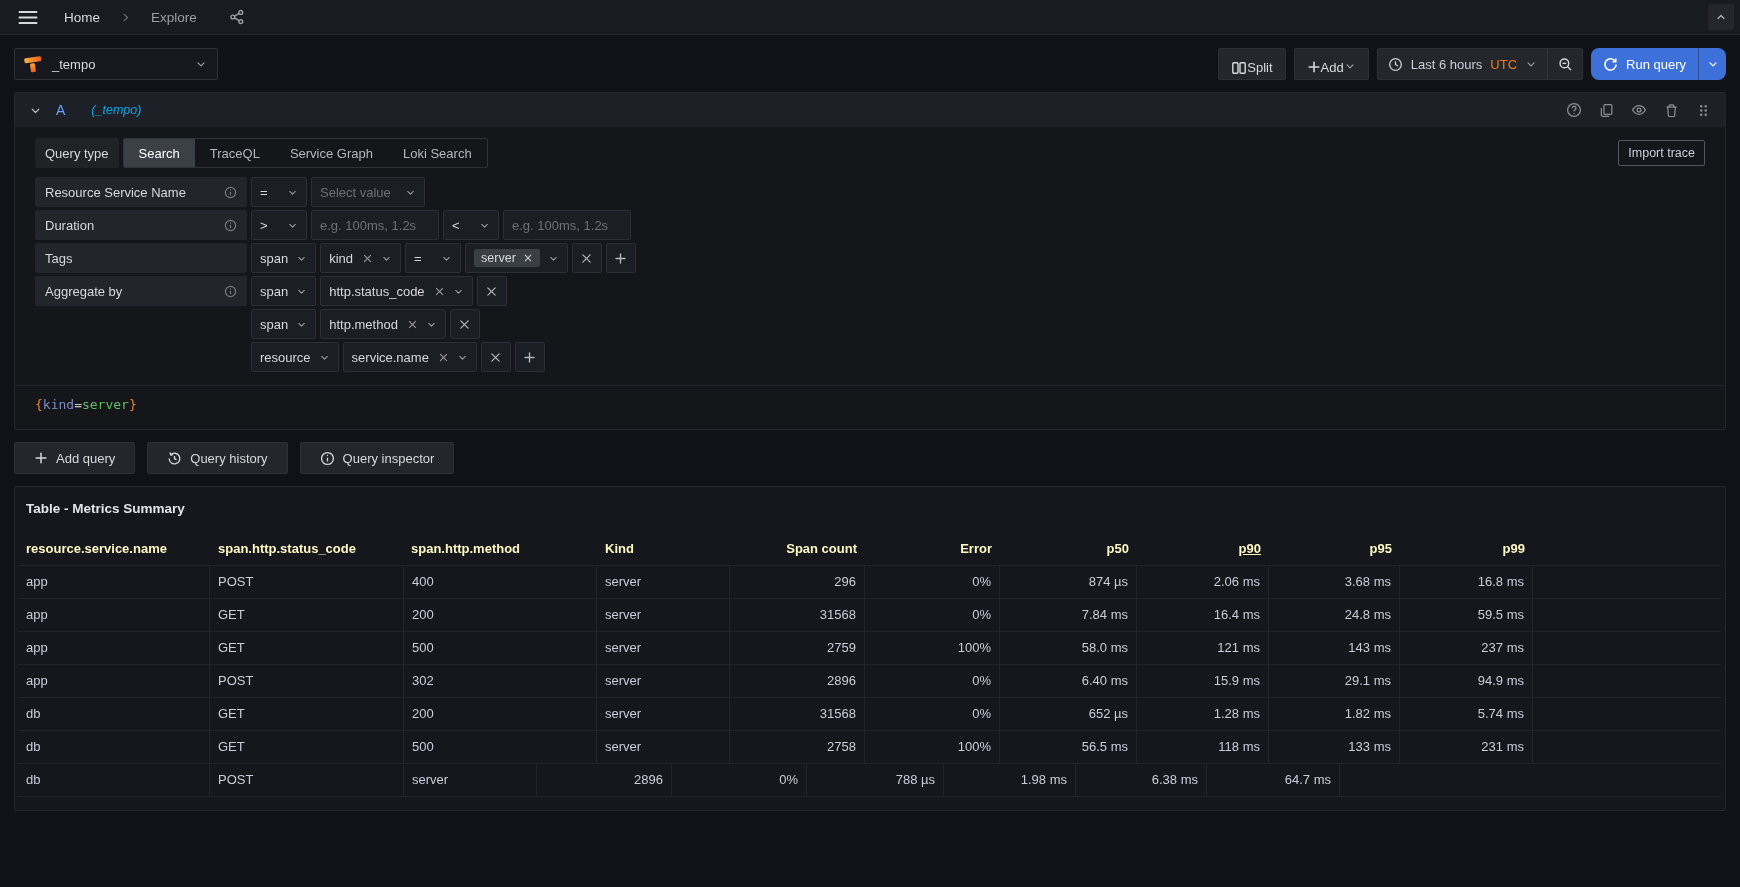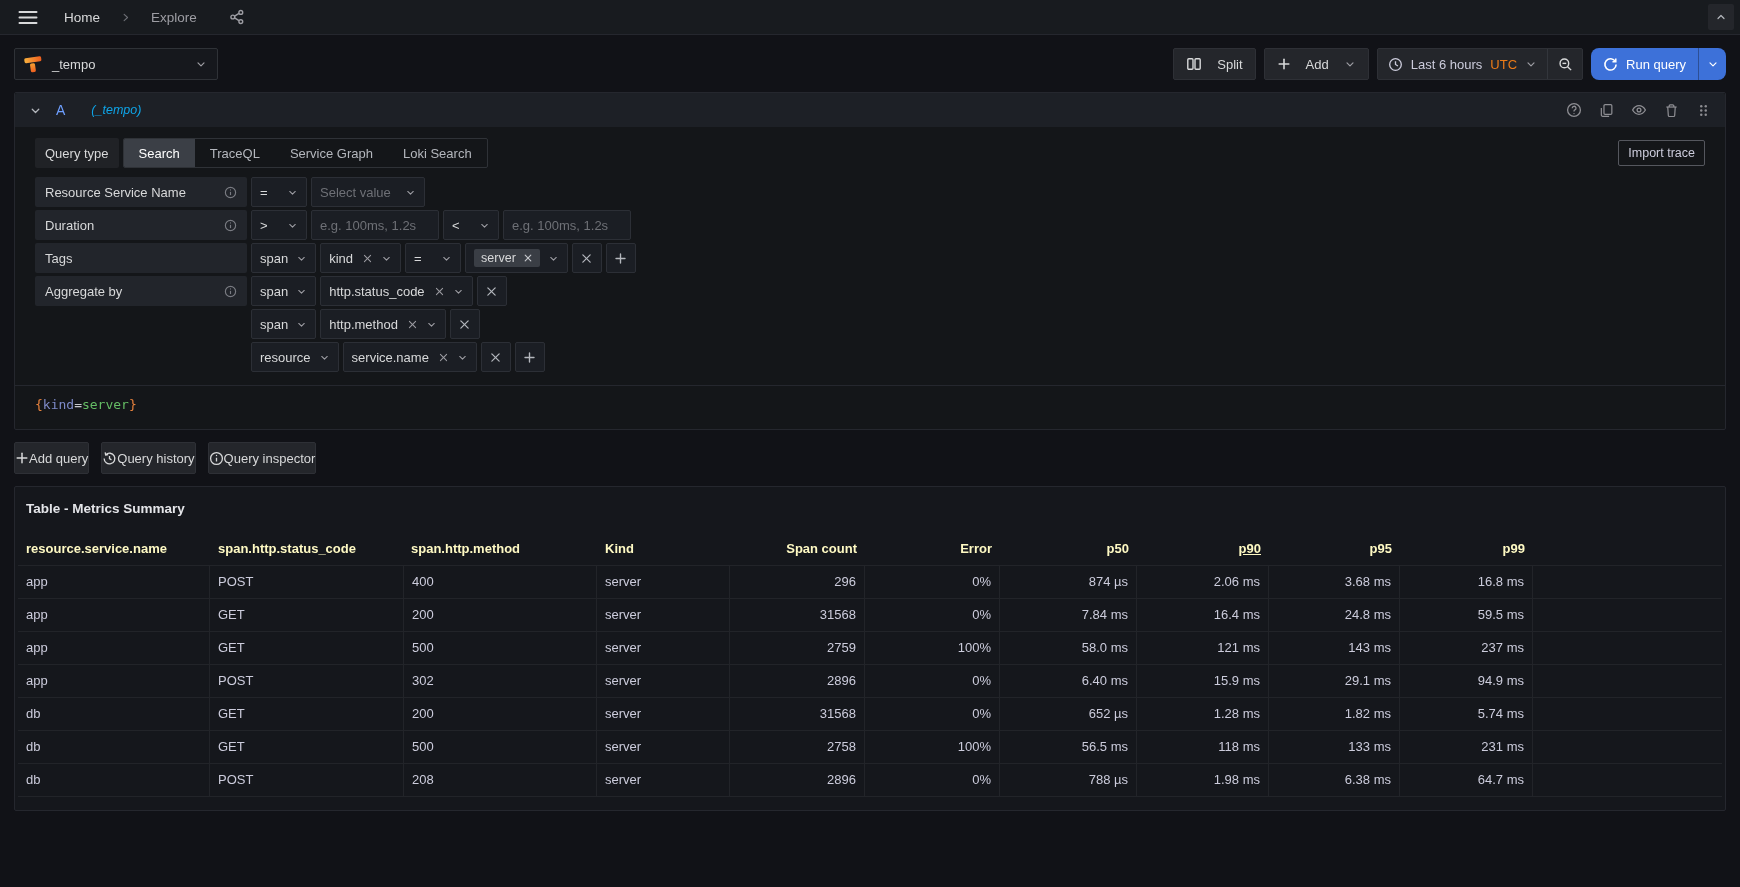--- a/index.html
+++ b/index.html
@@ -20,21 +20,21 @@
 
   
   .toolbar{display:flex;justify-content:space-between;align-items:center;padding:13px 14px 12px}
   .ds-picker{width:204px;height:32px;display:flex;align-items:center;gap:8px;padding:0 10px;background:#16181d;border:1px solid #2f3237;border-radius:2px;cursor:pointer}
   .ds-name{color:#d8d9da;flex:1}
   .tempo-logo{width:19px;height:17px;position:relative;transform:rotate(-8deg);flex-shrink:0}
   .tempo-logo .bar{position:absolute;left:0;top:1px;width:17px;height:5px;border-radius:1.5px;background:linear-gradient(90deg,#f8b13e,#ef5e1e)}
   .tempo-logo .stem{position:absolute;left:5px;top:7px;width:5px;height:9px;border-radius:1.5px;background:linear-gradient(180deg,#f6a233,#ef5e1e)}
   .chev{color:#9d9da3}
   .toolbar-right{display:flex;align-items:center;gap:8px}
-  .btn{height:32px;display:flex;align-items:center;gap:15px;padding:4px 12px;background:#24262b;border:1px solid #2e3036;border-radius:2px;color:#d8d9da;font-weight:500;cursor:pointer}
+  .btn{height:32px;display:flex;align-items:flex-start;gap:0;padding:11px 12px;background:#24262b;border:1px solid #2e3036;border-radius:2px;color:#d8d9da;font-weight:500;cursor:pointer}
   .group{display:flex;align-items:stretch;height:32px;background:#24262b;border:1px solid #2e3036;border-radius:2px}
   .time-main{display:flex;align-items:center;gap:8px;padding:0 10px;font-weight:500;cursor:pointer}
   .utc{color:#eb7b18;font-weight:500}
   .vdiv{width:1px;background:#33363c}
   .zoom-seg{width:34px;display:flex;align-items:center;justify-content:center;color:#d8d9da;cursor:pointer}
   .run-btn{display:flex;height:32px;background:#3d71d9;border-radius:8px;color:#fff;overflow:hidden}
   .run-main{display:flex;align-items:center;gap:8px;padding:0 12px;font-weight:500;cursor:pointer}
   .run-caret{width:28px;display:flex;align-items:center;justify-content:center;border-left:1px solid rgba(17,18,23,.35);cursor:pointer;color:#fff}
 
   
@@ -79,21 +79,21 @@
 
   .options{margin:0 -20px;border-top:1px solid #25272e;height:33px;display:flex;align-items:center;gap:24px;padding:0 22px}
   .opt-toggle{display:flex;align-items:center;gap:9px;cursor:pointer}
   .opt-toggle .chevr{color:#d8d9da}
   .opt-label{font-weight:700;color:#e4e5e9;font-size:12.5px}
   .opt-item{color:#9d9da3;font-size:12.5px}
   .qp-pad{height:5px}
 
   
   .actions{display:flex;gap:12px;margin:12px 14px}
-  .action-btn{height:32px;display:flex;align-items:center;padding:0 0;background:#24262b;border:1px solid #2e3036;border-radius:2px;color:#d8d9da;font-weight:500;cursor:pointer}
+  .action-btn{height:32px;display:flex;align-items:center;gap:8px;padding:0 19px;background:#24262b;border:1px solid #2e3036;border-radius:2px;color:#d8d9da;font-weight:500;cursor:pointer}
 
   
   .table-panel{margin:0 14px;background:#15171c;border:1px solid #25272e;border-radius:2px;padding:12px 3px 13px}
   .panel-title{color:#e4e5e9;font-weight:700;font-size:13.5px;padding:2px 8px 0}
   .gtable{margin-top:17px}
   .t-row{display:flex;border-bottom:1px solid #222429}
   .cell{padding:0 8px;height:32px;line-height:31px;white-space:nowrap;overflow:hidden}
   .t-head .cell{font-weight:700;color:#fef9c3}
   .t-row.bodyr .cell{border-right:1px solid #222429;color:#ccccdc}
   .cell.right{text-align:right}
@@ -667,21 +667,20 @@
           <div class="cell right" style="width: 135px;">100%</div>
           <div class="cell right" style="width: 137px;">56.5 ms</div>
           <div class="cell right" style="width: 132px;">118 ms</div>
           <div class="cell right" style="width: 131px;">133 ms</div>
           <div class="cell right" style="width: 133px;">231 ms</div>
           <div class="cell spacer"></div>
         </div>
         <div class="t-row bodyr">
           <div class="cell link" style="width: 192px;">db</div>
           <div class="cell link" style="width: 194px;">POST</div>
-          <div class="cell link" style="width: 193px;">208</div>
           <div class="cell" style="width: 133px;">server</div>
           <div class="cell right" style="width: 135px;">2896</div>
           <div class="cell right" style="width: 135px;">0%</div>
           <div class="cell right" style="width: 137px;">788 µs</div>
           <div class="cell right" style="width: 132px;">1.98 ms</div>
           <div class="cell right" style="width: 131px;">6.38 ms</div>
           <div class="cell right" style="width: 133px;">64.7 ms</div>
           <div class="cell spacer"></div>
         </div>
       </div>

